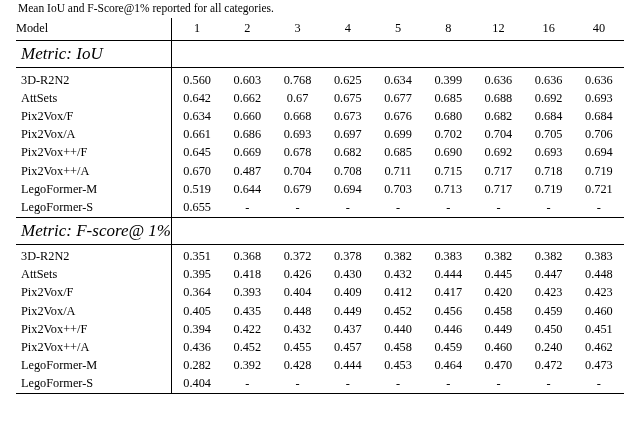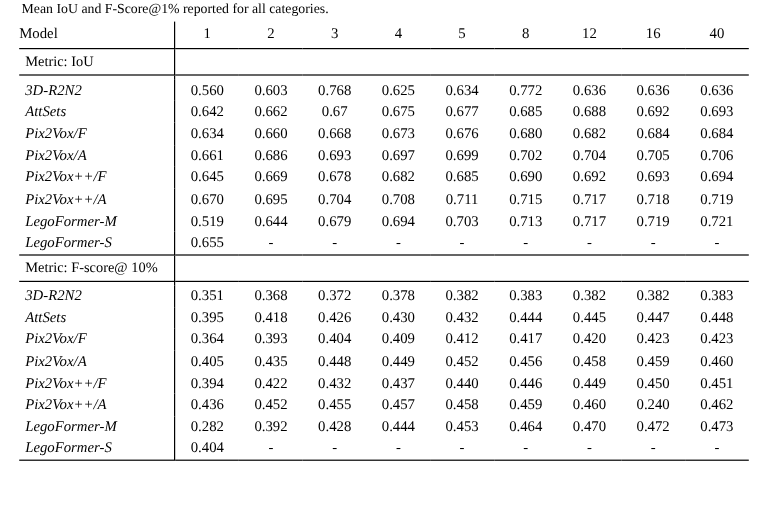--- a/index.html
+++ b/index.html
@@ -65,30 +65,30 @@
     height: 0;
   }
   .colhead td {
     padding: 3px 0 4px 0 !important;
     font-size: 12.3px;
   }
   .metric-row td {
     text-align: left !important;
     padding: 3px 0 3px 5px !important;
     font-weight: bold;
-    font-size: 12px;
+    font-size: 17px;
     white-space: nowrap;
+    font-style: italic;
   }
   .datarow td {
     padding: 1.6px 0 1.6px 0 !important;
     font-size: 12.3px;
   }
   .datarow td.model-col {
     padding: 1.6px 0 1.6px 5px !important;
-    font-style: italic;
   }
   .b {
     font-weight: bold;
   }
   .vline {
     border-left: 1px solid #000;
   }
   .numcell {
     width: 53px;
   }
@@ -147,21 +147,21 @@
         <td></td>
       </tr>
 
       <tr class="datarow">
         <td class="model-col">3D-R2N2</td>
         <td class="numcell vline">0.560</td>
         <td class="numcell">0.603</td>
         <td class="numcell">0.768</td>
         <td class="numcell">0.625</td>
         <td class="numcell">0.634</td>
-        <td class="numcell">0.772</td>
+        <td class="numcell">0.399</td>
         <td class="numcell">0.636</td>
         <td class="numcell">0.636</td>
         <td class="numcell">0.636</td>
       </tr>
 
       <tr class="datarow">
         <td class="model-col">AttSets</td>
         <td class="numcell vline">0.642</td>
         <td class="numcell">0.662</td>
         <td class="numcell">0.67</td>
@@ -208,21 +208,21 @@
         <td class="numcell">0.685</td>
         <td class="numcell">0.690</td>
         <td class="numcell">0.692</td>
         <td class="numcell">0.693</td>
         <td class="numcell">0.694</td>
       </tr>
 
       <tr class="datarow">
         <td class="model-col">Pix2Vox++/A</td>
         <td class="numcell vline b">0.670</td>
-        <td class="numcell b">0.695</td>
+        <td class="numcell b">0.487</td>
         <td class="numcell b">0.704</td>
         <td class="numcell b">0.708</td>
         <td class="numcell b">0.711</td>
         <td class="numcell b">0.715</td>
         <td class="numcell b">0.717</td>
         <td class="numcell">0.718</td>
         <td class="numcell">0.719</td>
       </tr>
 
       <tr class="datarow">
@@ -245,21 +245,21 @@
         <td class="numcell">-</td>
         <td class="numcell">-</td>
         <td class="numcell">-</td>
         <td class="numcell">-</td>
         <td class="numcell">-</td>
         <td class="numcell">-</td>
         <td class="numcell">-</td>
       </tr>
 
       <tr class="hline metric-row">
-        <td class="model-col">Metric: F-score@ 10%</td>
+        <td class="model-col">Metric: F-score@ 1%</td>
         <td class="vline"></td>
         <td></td>
         <td></td>
         <td></td>
         <td></td>
         <td></td>
         <td></td>
         <td></td>
         <td></td>
       </tr>

